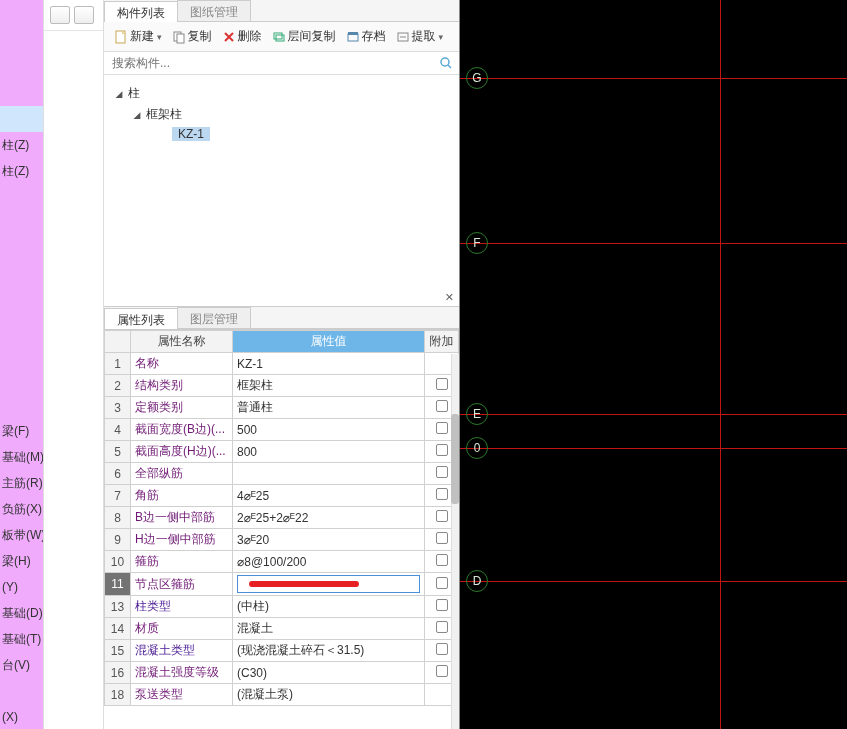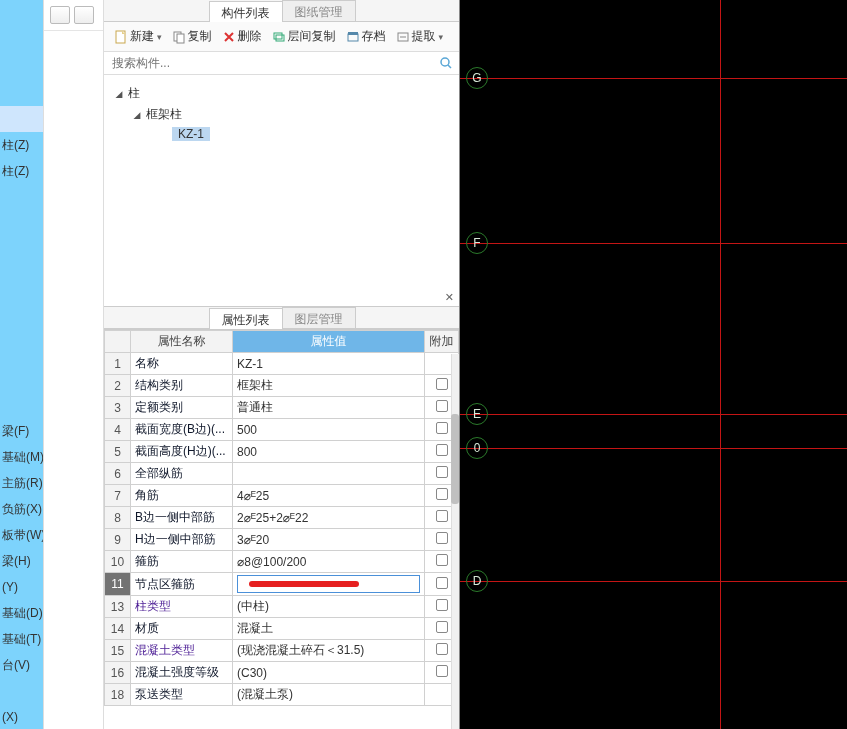--- a/index.html
+++ b/index.html
@@ -1,25 +1,25 @@
 <!DOCTYPE html>
 <html><head>
 <meta charset="utf-8">
 <style>
 * { box-sizing: border-box; margin: 0; padding: 0; }
 body { font-family: "Microsoft YaHei", Arial, sans-serif; font-size: 12px; color: #333; background: #fff; overflow: hidden; width: 847px; height: 729px; }
 .layout { display: flex; height: 729px; }
-.left-strip { width: 44px; background: #7dd3fc; border-right: 1px solid #ddd; padding-top: 28px; overflow: hidden; }
+.left-strip { width: 44px; background: #f0abfc; border-right: 1px solid #ddd; padding-top: 28px; overflow: hidden; }
 .left-strip .item { height: 26px; line-height: 26px; padding-left: 2px; white-space: nowrap; overflow: hidden; font-size: 12px; color: #333; }
 .left-strip .item.sel { background: #cfe6fd; }
 .mid-col { width: 60px; border-right: 1px solid #ddd; background: #fff; }
 .mid-icons { display: flex; gap: 4px; padding: 6px 6px; border-bottom: 1px solid #e5e5e5; }
 .icon-btn { width: 20px; height: 18px; border: 1px solid #bbb; border-radius: 2px; background: linear-gradient(#fff,#eee); }
 .center-col { width: 356px; display: flex; flex-direction: column; border-right: 1px solid #888; }
-.tabs { display: flex; background: #f5f5f5; border-bottom: 1px solid #ccc; height: 22px; justify-content: center; }
+.tabs { display: flex; background: #f5f5f5; border-bottom: 1px solid #ccc; height: 22px; }
 .tab { padding: 3px 12px; border: 1px solid #ccc; border-bottom: none; margin-right: -1px; background: #efefef; color: #888; cursor: pointer; }
 .tab.active { background: #fff; color: #333; position: relative; top: 1px; }
 .toolbar { display: flex; align-items: center; gap: 2px; padding: 4px 6px; border-bottom: 1px solid #ddd; background: #fafafa; flex-wrap: nowrap; }
 .tbtn { display: flex; align-items: center; gap: 2px; padding: 2px 4px; border-radius: 2px; cursor: pointer; white-space: nowrap; color: #333; }
 .tbtn svg { width: 14px; height: 14px; }
 .dropdown-arrow { font-size: 9px; color: #666; margin-left: 1px; }
 .search-row { position: relative; border-bottom: 1px solid #ddd; }
 .search-row input { width: 100%; padding: 4px 24px 4px 8px; border: none; outline: none; font-size: 12px; color: #999; }
 .search-row .sicon { position: absolute; right: 6px; top: 4px; color: #5aa7d6; }
 .tree { flex: 0 0 220px; padding: 8px 10px; overflow: auto; background: #fff; }
@@ -32,21 +32,21 @@
 .tree-wrap { position: relative; flex: 0 0 232px; border-bottom: 1px solid #ccc; }
 .close-x { position: absolute; right: 2px; bottom: 2px; font-size: 11px; color: #666; cursor: pointer; padding: 0 3px; }
 .prop-panel { flex: 1; display: flex; flex-direction: column; overflow: hidden; }
 .grid-wrap { flex: 1; overflow: auto; position: relative; border-top: 1px solid #ccc; }
 table.grid { border-collapse: collapse; width: 100%; table-layout: fixed; }
 table.grid th, table.grid td { border: 1px solid #d0d0d0; padding: 2px 4px; height: 21px; font-size: 12px; overflow: hidden; white-space: nowrap; }
 table.grid th { background: #f3f3f3; font-weight: normal; color: #444; }
 table.grid th.val { background: #6fb6e8; color: #fff; }
 .rownum { width: 26px; text-align: center; background: #f3f3f3; color: #555; }
 .rownum.sel { background: #737373; color: #fff; }
-.pname { color: #0f172a; width: 102px; }
+.pname { color: #701a75; width: 102px; }
 .pname.black { color: #4c1d95; }
 .chkcell { width: 30px; text-align: center; }
 .chk { width: 12px; height: 12px; border: 1px solid #888; border-radius: 2px; display: inline-block; }
 .valcell input { width: 100%; border: 1px solid #4a90d9; padding: 1px 2px; font-size: 12px; outline: none; }
 .red-scribble { display:inline-block; width: 110px; height: 6px; background: #e62020; border-radius: 3px; vertical-align: middle; }
 .cad { flex: 1; background: #000; position: relative; overflow: hidden; }
 .cad .gline-h { position: absolute; height: 1px; background: #c41515; left: 0; right: 0; }
 .cad .gline-v { position: absolute; width: 1px; background: #c41515; top: 0; bottom: 0; }
 .cad .gcircle { position: absolute; width: 22px; height: 22px; border: 1px solid #2b7a2b; border-radius: 50%; color: #d8e8d8; font-size: 12px; display: flex; align-items: center; justify-content: center; background: transparent; }
 .scroll-hint { position: absolute; right: 0; top: 24px; bottom: 0; width: 8px; background: #f0f0f0; border-left: 1px solid #ddd; }

